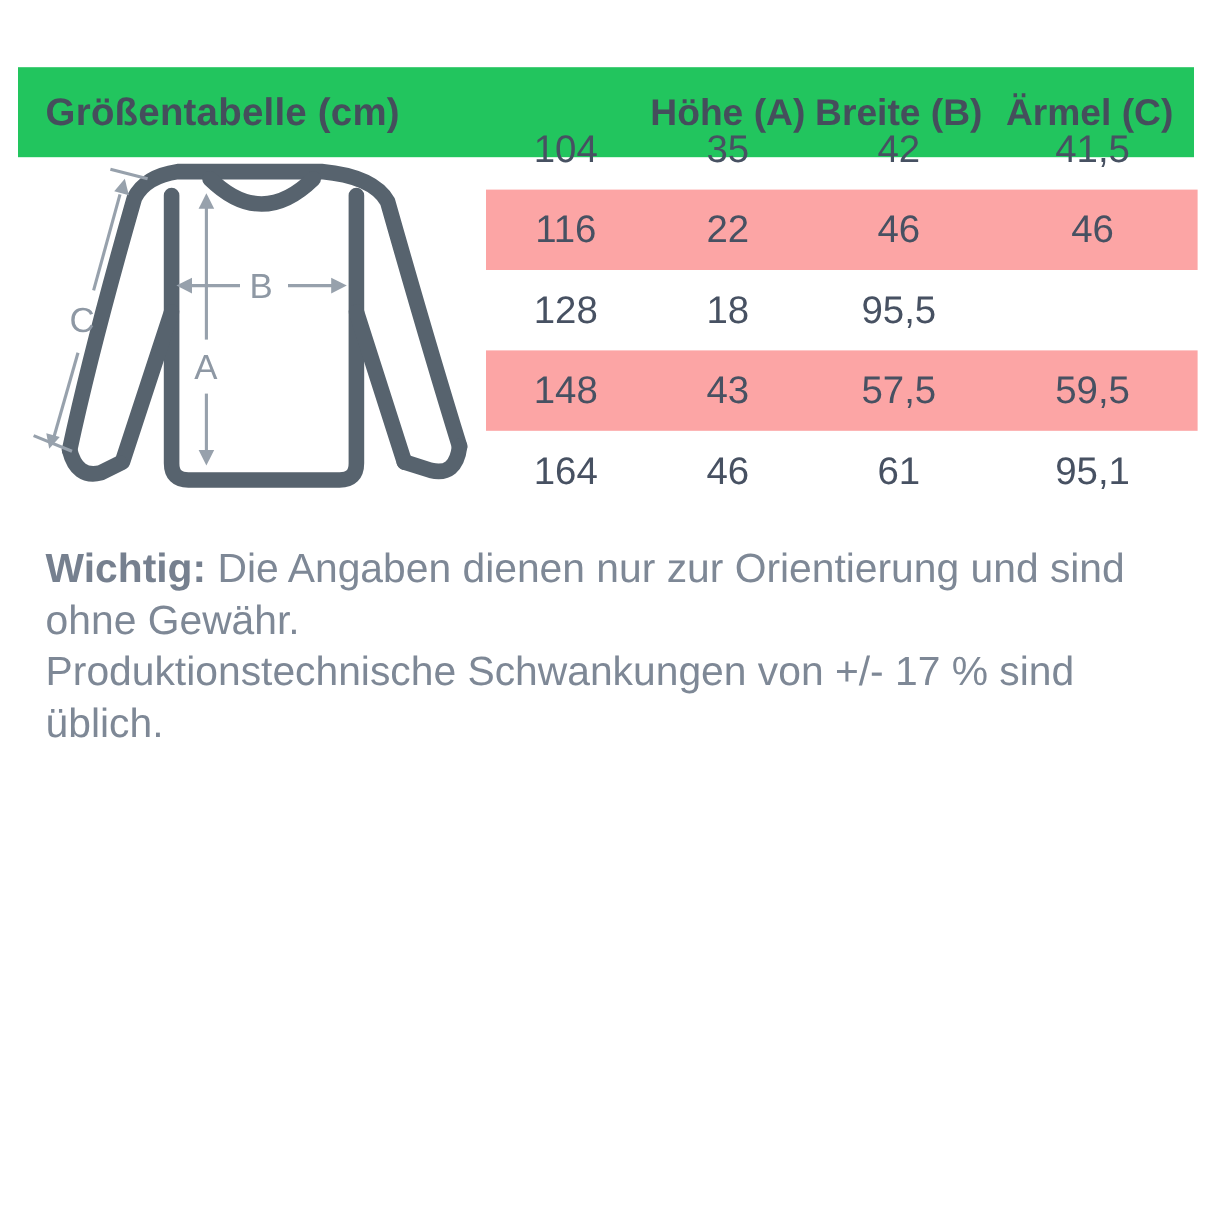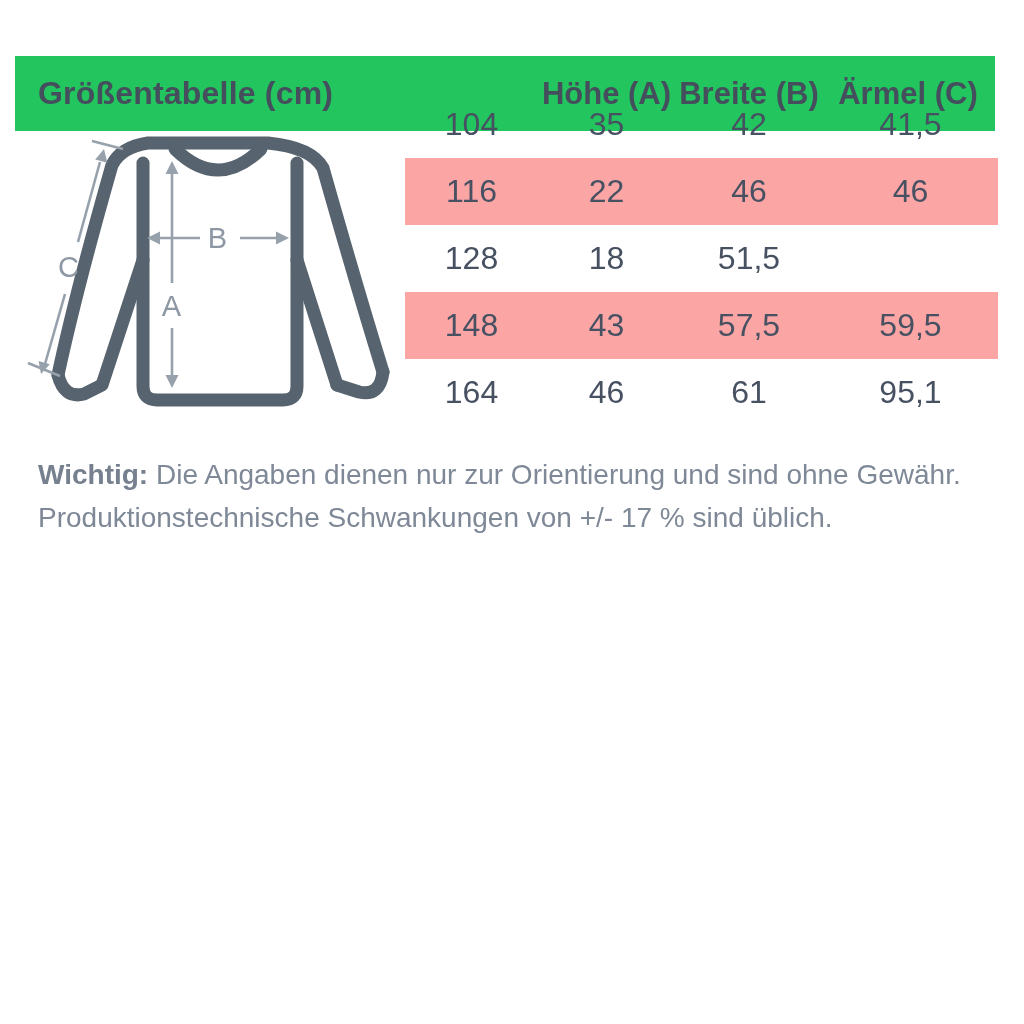--- a/index.html
+++ b/index.html
@@ -86,21 +86,21 @@
     font-family: "Liberation Sans", sans-serif;
     font-size: 29px;
     letter-spacing: 1px;
   }
 
   
   .disclaimer {
     position: absolute;
     left: 38px; top: 453px;
     width: 950px;
-    font-size: 28px;
+    font-size: 34px;
     line-height: 43px;
     color: #7e8896;
   }
   .disclaimer .emph { font-weight: bold; color: #76808f; }
 </style>
 </head>
 <body>
 
 <div class="canvas">
 
@@ -164,21 +164,21 @@
     </div>
     <div class="row alt">
       <span class="cell">116</span>
       <span class="cell">22</span>
       <span class="cell">46</span>
       <span class="cell">46</span>
     </div>
     <div class="row">
       <span class="cell">128</span>
       <span class="cell">18</span>
-      <span class="cell">51,5</span>
+      <span class="cell">95,5</span>
     </div>
     <div class="row alt">
       <span class="cell">148</span>
       <span class="cell">43</span>
       <span class="cell">57,5</span>
       <span class="cell">59,5</span>
     </div>
     <div class="row">
       <span class="cell">164</span>
       <span class="cell">46</span>

